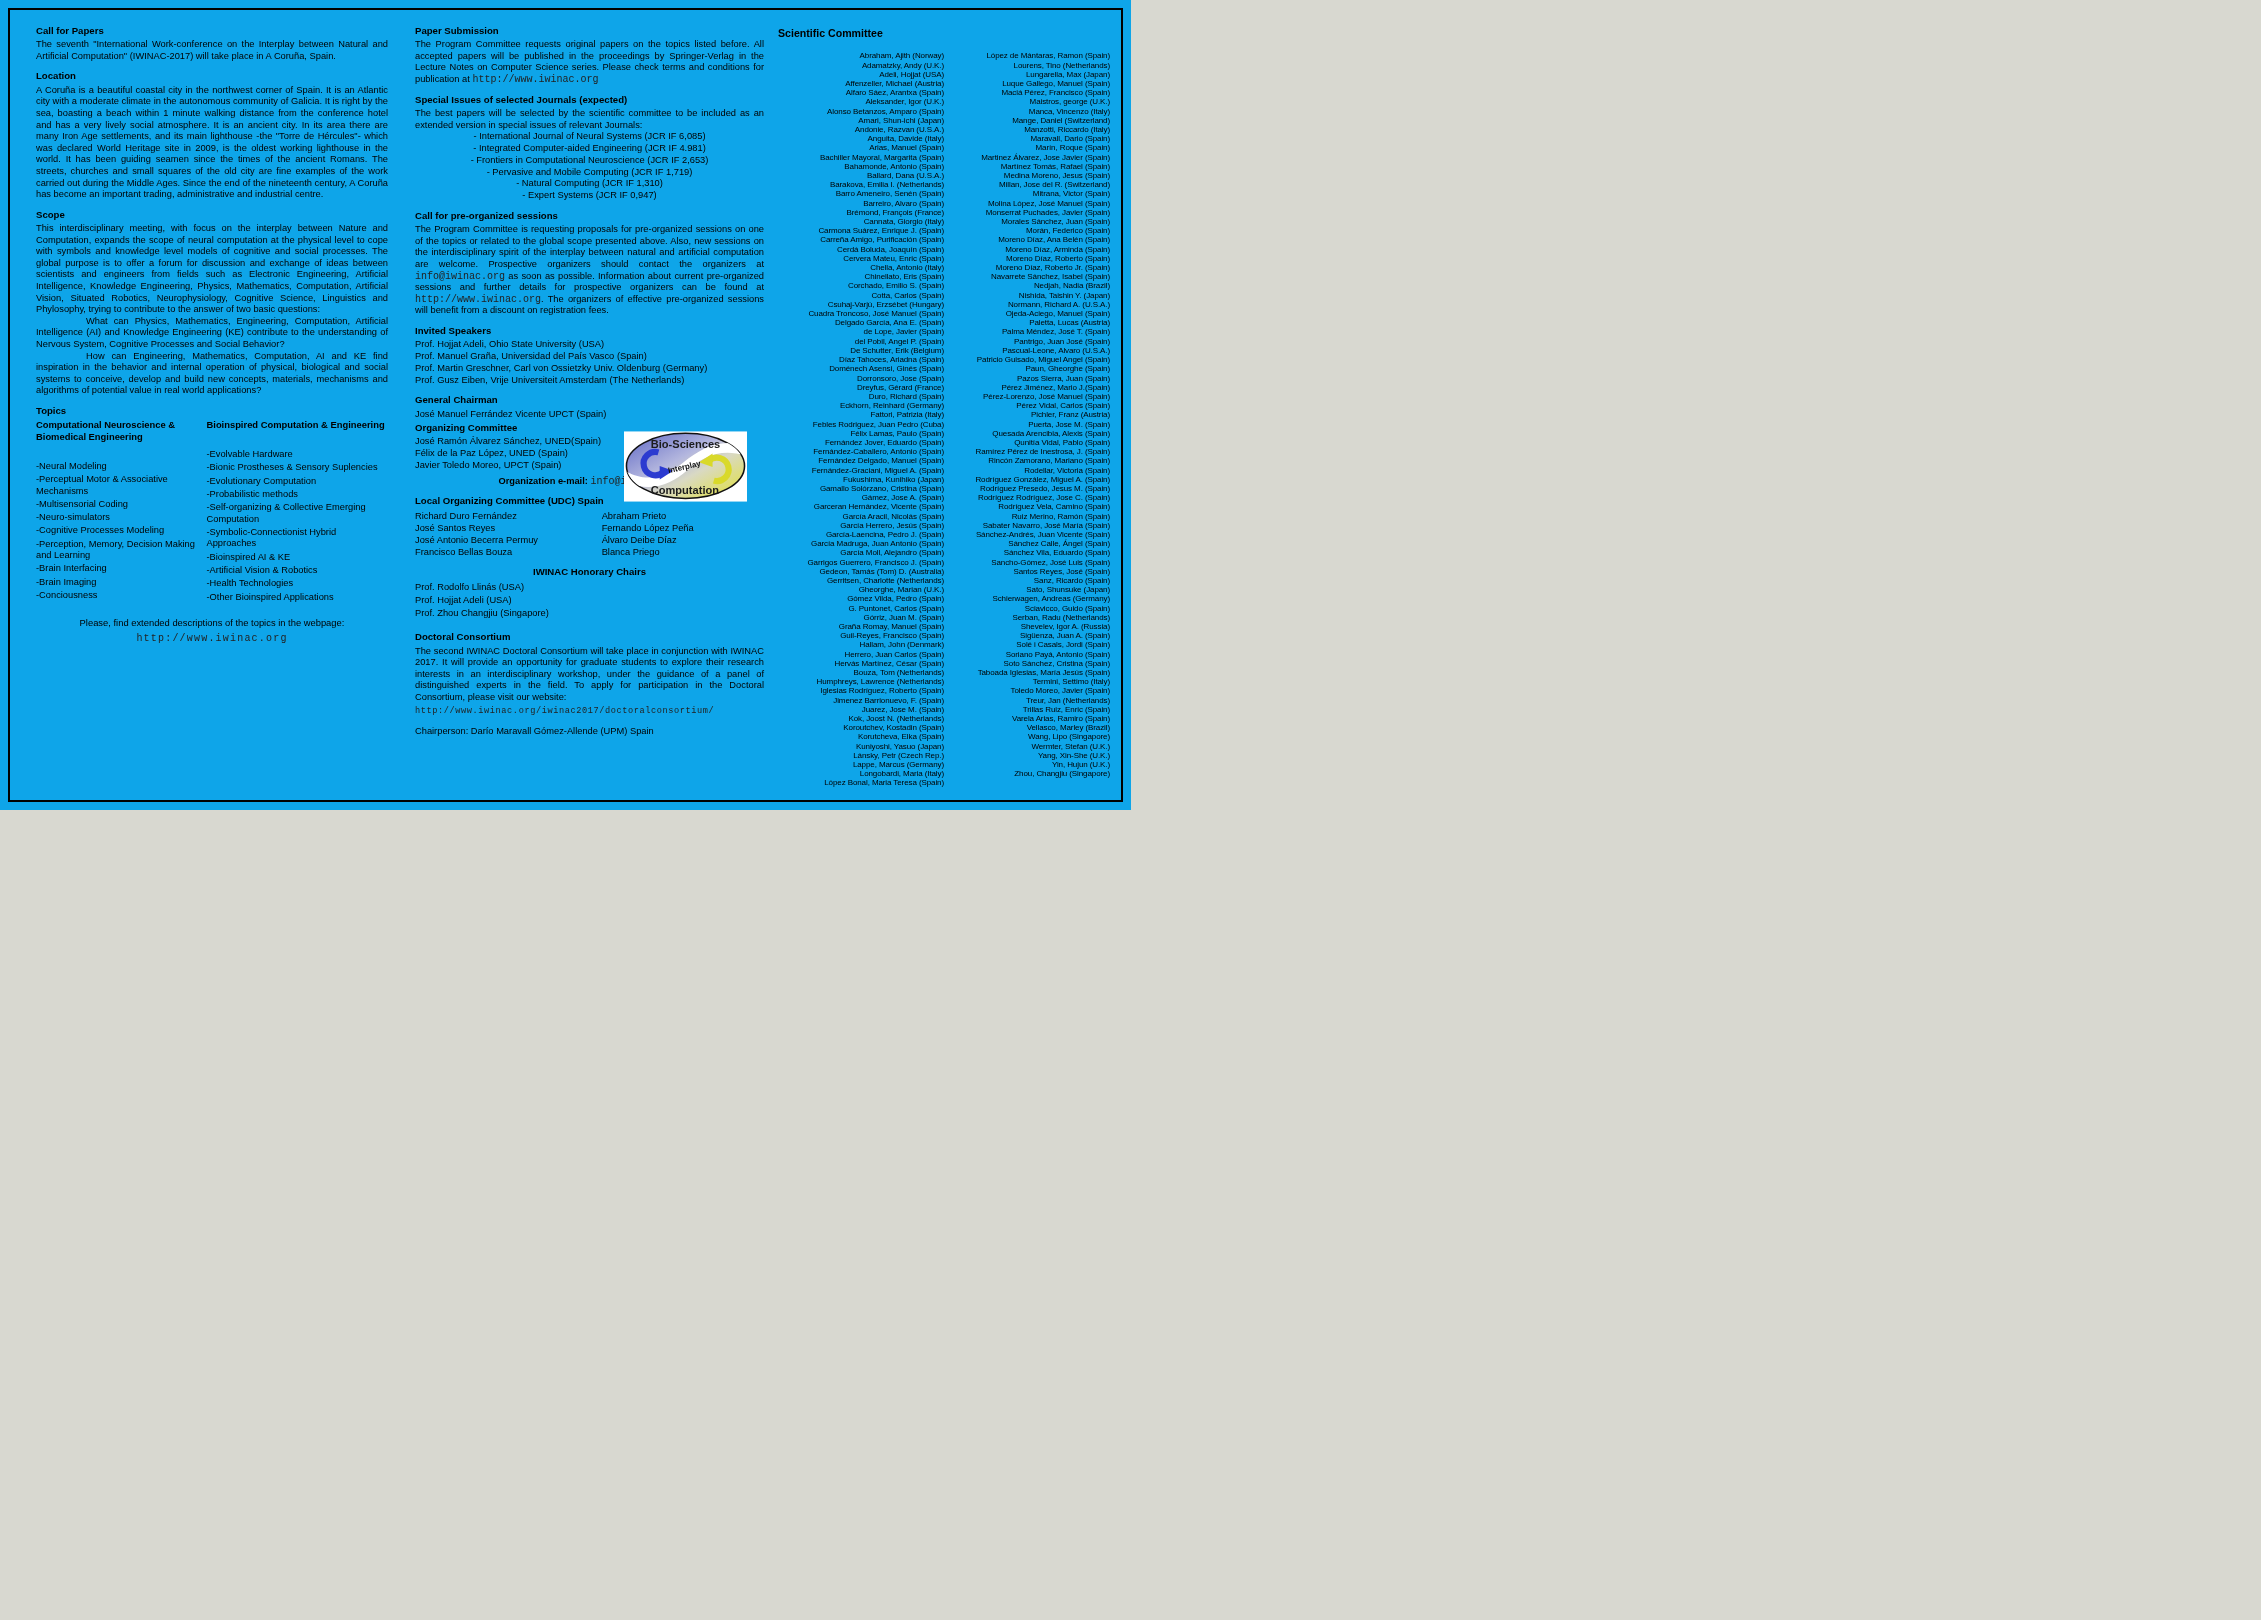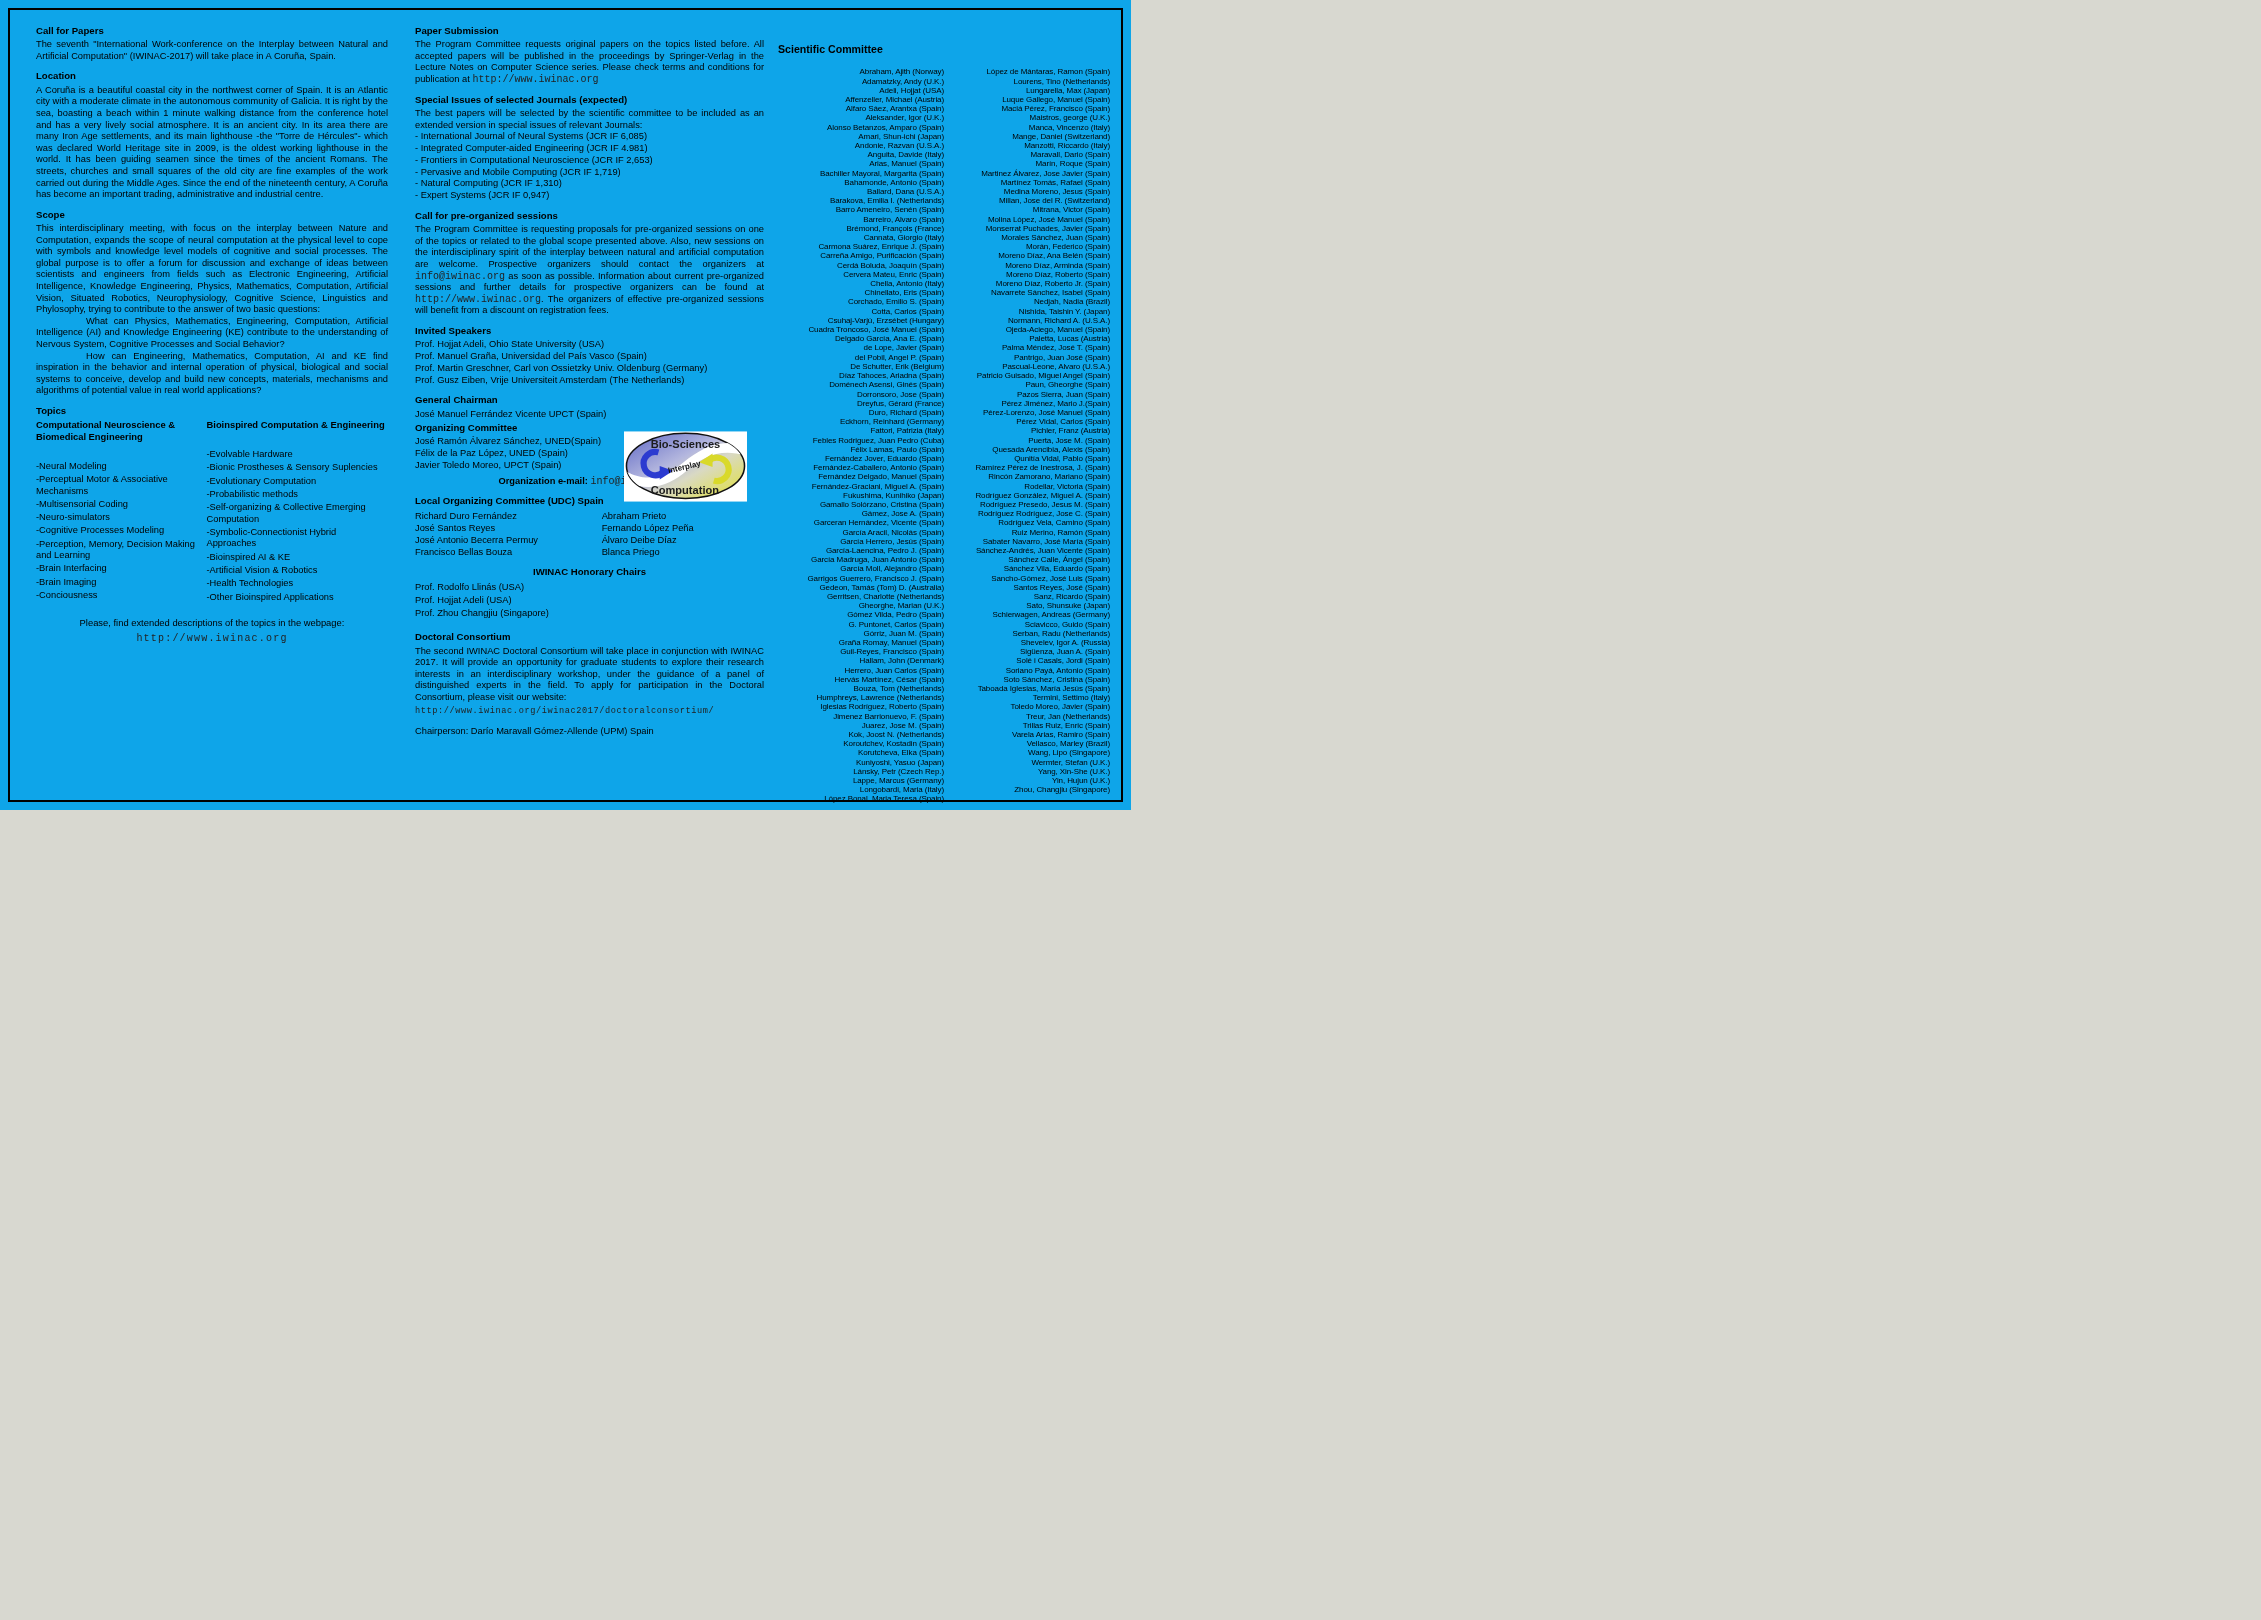--- a/index.html
+++ b/index.html
@@ -7,40 +7,40 @@
   .page {
     position:relative; width:1131px; height:810px;
     background:#0ea5e9; color:#000;
     font-family:"Liberation Sans", sans-serif;
     overflow:hidden;
   }
   .frame { position:absolute; inset:8px; border:2.5px solid #000; pointer-events:none; }
   .col { position:absolute; top:25px; }
   .col-left  { left:36px;  width:352px; }
   .col-mid   { left:415px; width:349px; }
-  .col-right { left:778px; width:332px; top:27px;margin-top:16px; }
+  .col-right { left:778px; width:332px; top:27px; }
 
   .h { font-weight:bold; font-size:9.6px; line-height:11.8px; margin:8px 0 2.5px; }
   .h.first { margin-top:0; }
   .body-p { font-size:9.3px; line-height:11.6px; text-align:justify; }
   .body-p + .body-p { margin-top:0; }
   .indent { text-indent:50px; }
   .mono { font-family:"Liberation Mono","DejaVu Sans Mono",monospace; font-size:10px; color:#222; }
 
   
   .topics-grid { display:flex; gap:7.5px; margin-top:2.5px; }
   .topic-col1 { width:163px; }
   .topic-col2 { width:181px; }
   .topic-head { font-weight:bold; font-size:9.4px; line-height:11.8px; margin-bottom:18px; }
   .topic-list div { font-size:9.3px; line-height:11.4px; margin-bottom:1.9px; }
   .left-footer { margin-top:12.4px; text-align:center; font-size:9.4px; line-height:12.4px; }
   .left-footer .mono { display:block; margin-top:3.7px; letter-spacing:1.2px; }
 
   
-  .journal-list div { font-size:9.3px; line-height:11.8px; }
+  .journal-list div { font-size:9.3px; line-height:11.8px;text-align:center; }
   .speaker-list div, .person-list div { font-size:9.3px; line-height:11.8px; }
   .email-line { margin:5px 0 1.2px; text-align:center; font-size:9.3px; }
   .email-line .lbl { font-weight:bold; }
   .loc-grid { display:grid; grid-template-columns:1.15fr 1fr; }
   .loc-grid div { font-size:9.3px; line-height:12px; }
   .center-h { text-align:center; font-weight:bold; font-size:9.6px; margin:8.7px 0 3.7px; }
   .honorary div { font-size:9.3px; line-height:13px; }
   .url-line { margin-top:2.5px; font-size:8.6px; letter-spacing:0.6px; }
   .chair-line { margin-top:10px; font-size:9.3px; }
 

